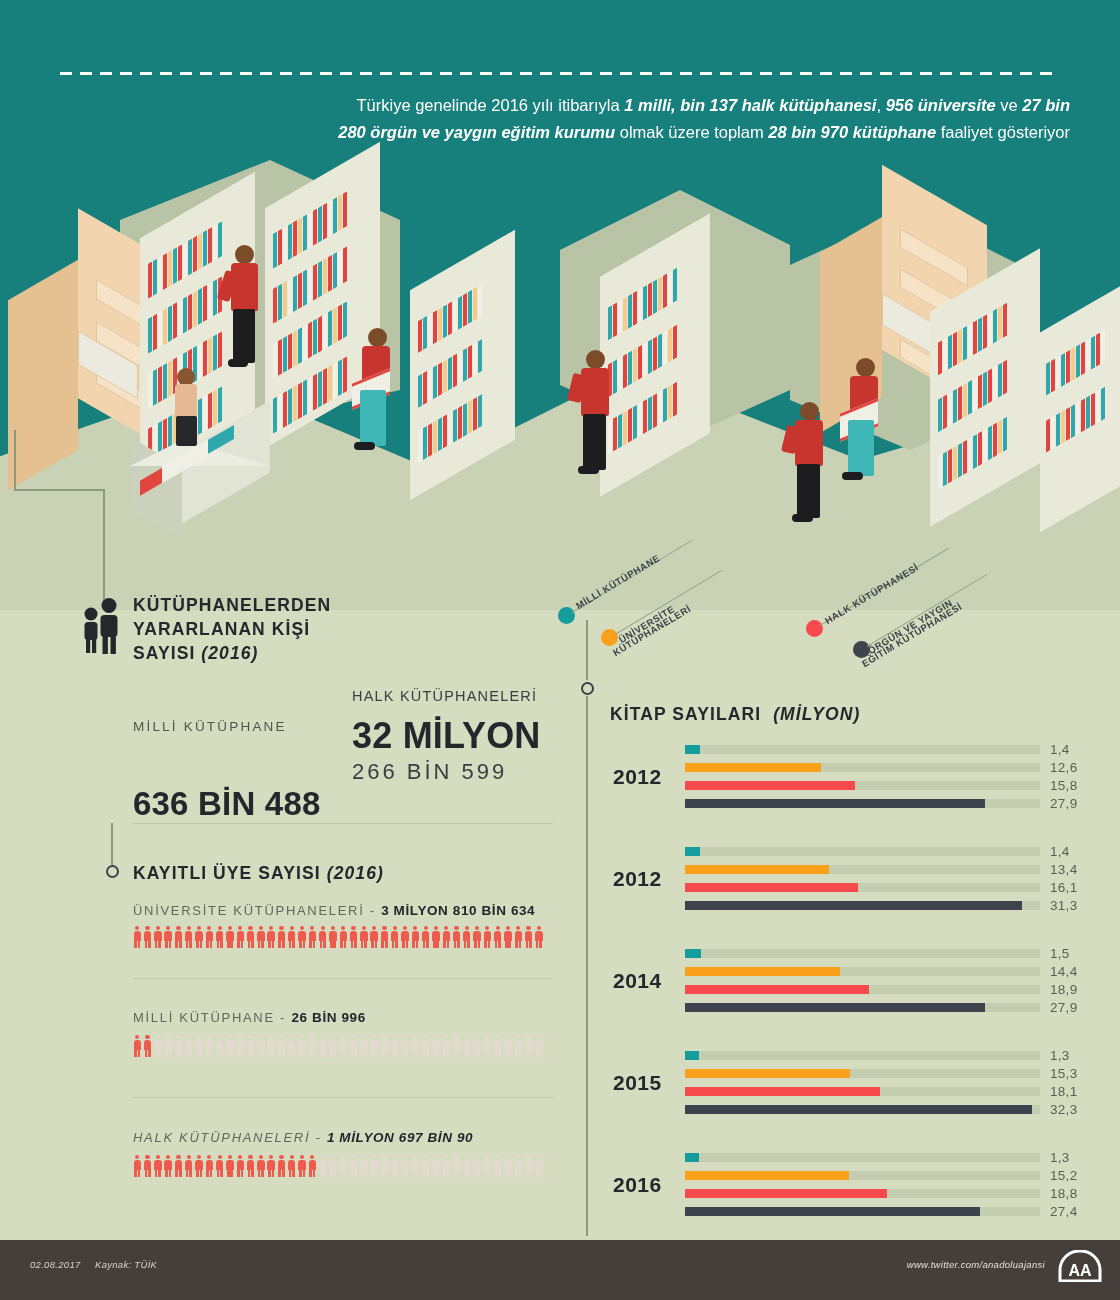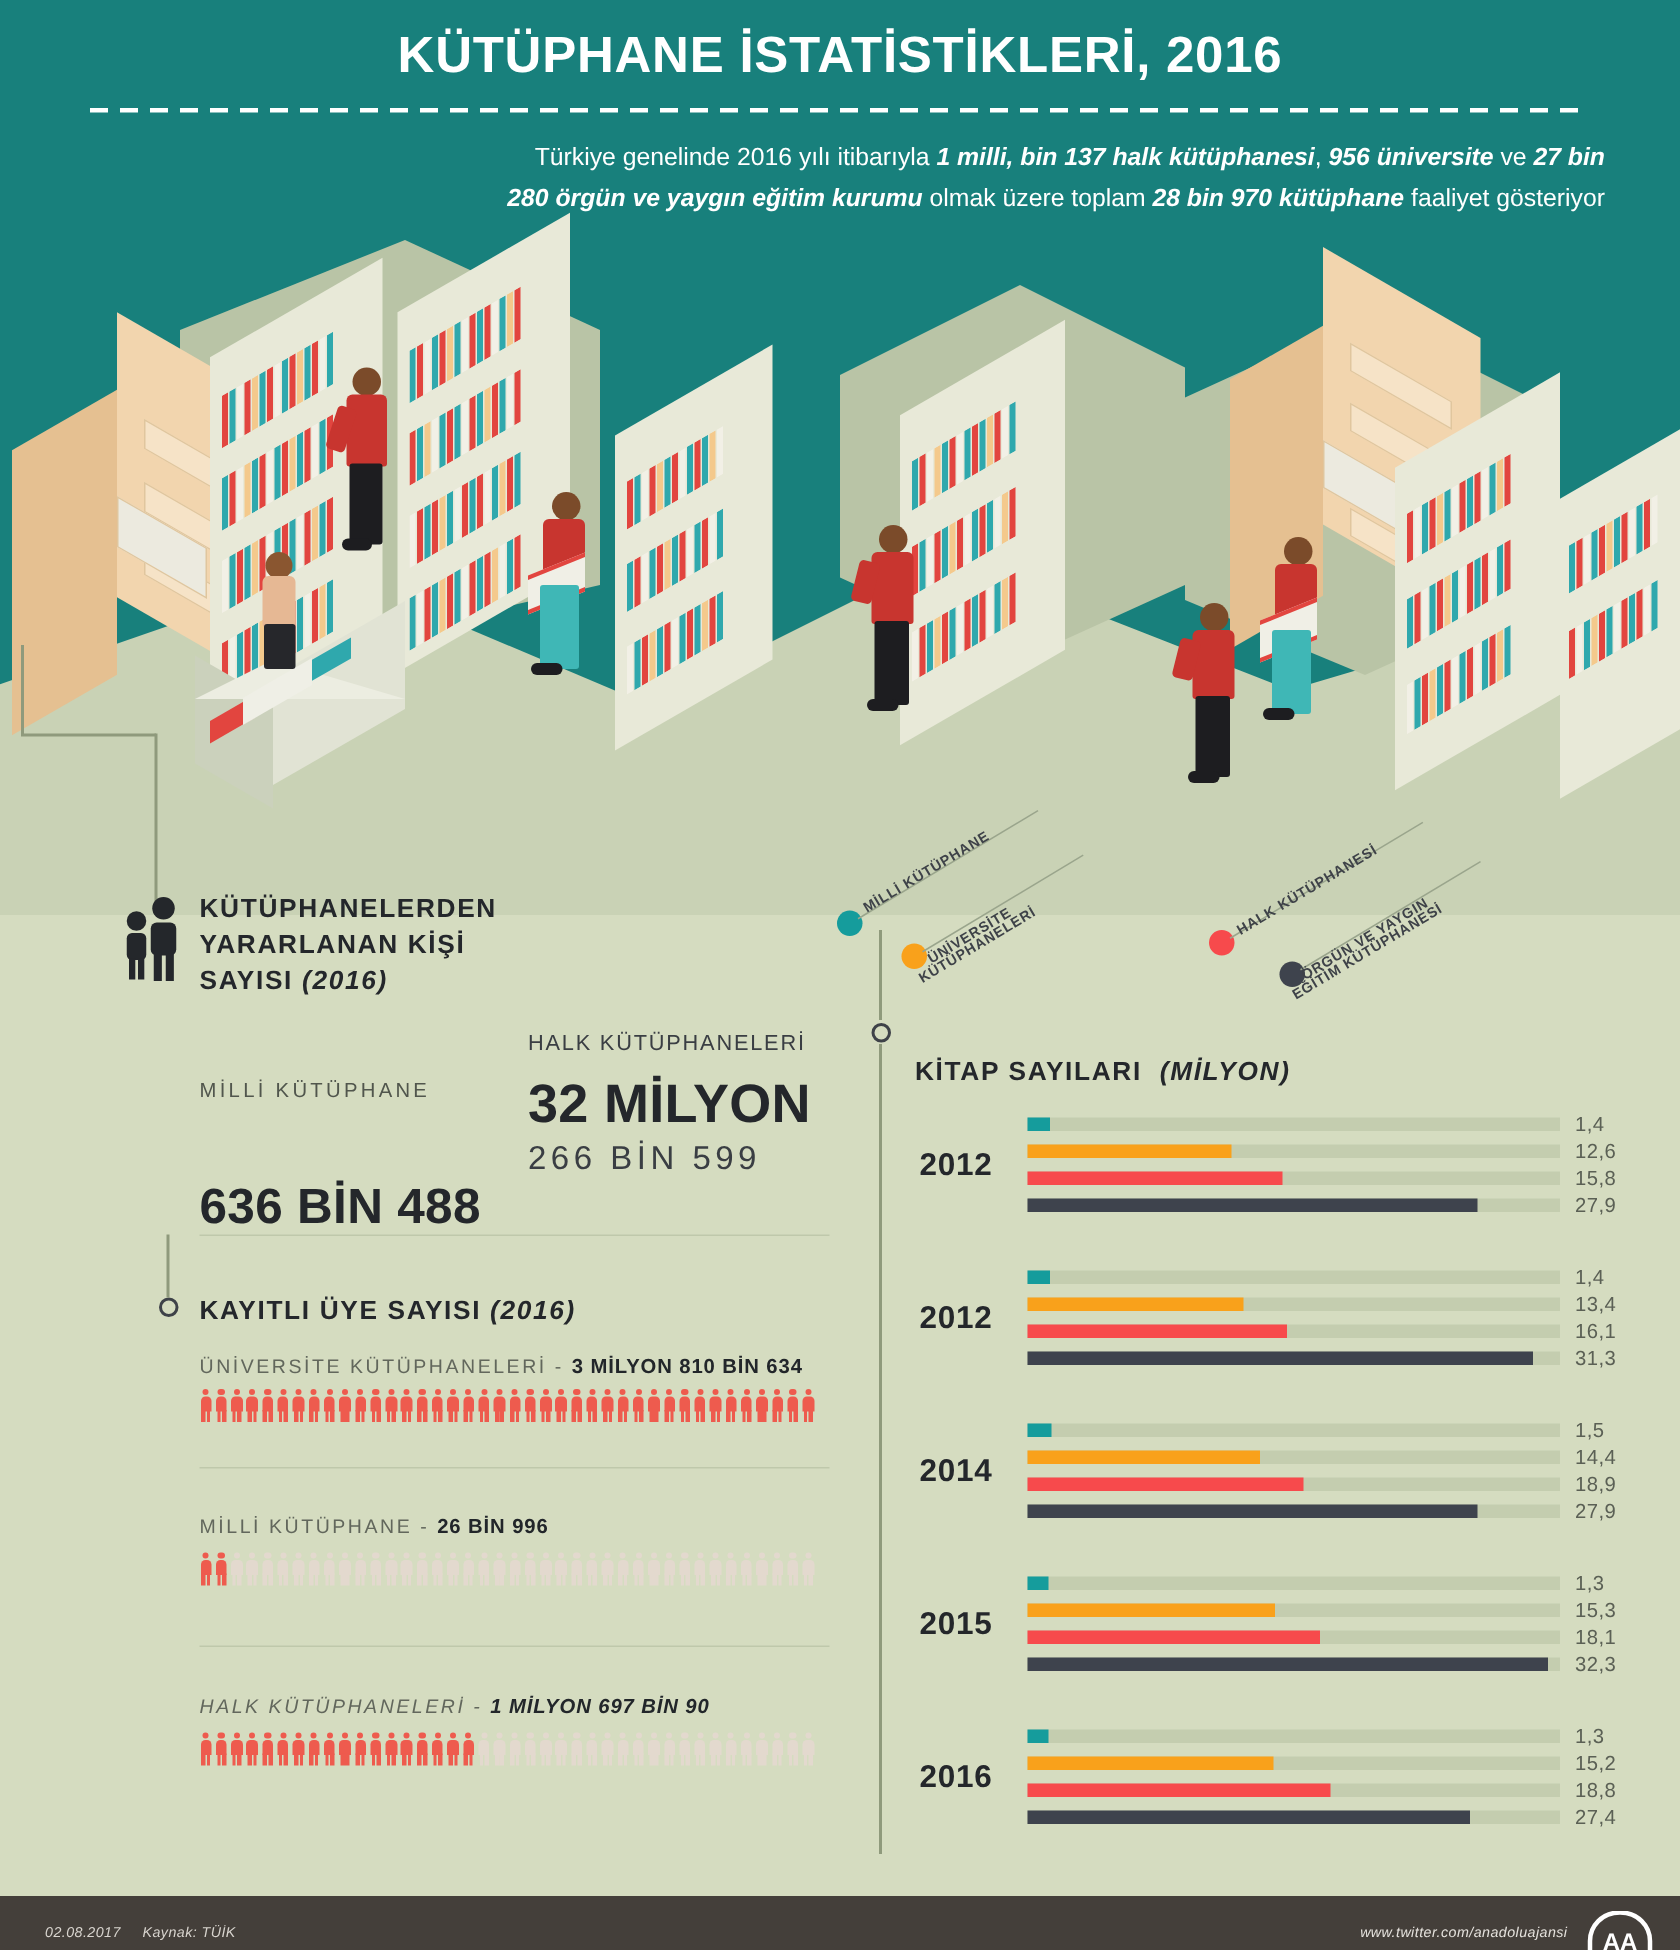--- a/index.html
+++ b/index.html
@@ -124,33 +124,32 @@
   .track {
     position:absolute; left:110px; width:355px; height:9px; background:#C4CDAF;
   }
   .fill { position:absolute; left:0; top:0; height:9px; }
   .val {
     position:absolute; left:475px; font-size:13.5px; color:#5B6055; letter-spacing:0.3px;
   }
 
   
   #footer {
-    position:absolute; left:0; bottom:0; width:1120px; height:36px;
+    position:absolute; left:0; bottom:0; width:1120px; height:60px;
     background:#443F3A;
   }
   #f-date { position:absolute; left:30px; top:19px; font-size:9.5px; color:#D8D4CE; font-style:italic; letter-spacing:0.3px;}
   #f-src  { position:absolute; left:95px; top:19px; font-size:9.5px; color:#D8D4CE; font-style:italic; letter-spacing:0.3px;}
   #f-tw   { position:absolute; right:75px; top:19px; font-size:9.5px; color:#E5E2DD; font-style:italic; letter-spacing:0.3px;}
   #aa-logo { position:absolute; right:18px; top:10px; width:44px; height:32px; }
 </style>
 </head>
 <body>
 
 <div id="header">
-  <div id="title">KÜTÜPHANE İSTATİSTİKLERİ, 2016</div>
   <div id="dashline"></div>
   <div id="intro">
     <span>Türkiye genelinde 2016 yılı itibarıyla </span><b>1 milli, bin 137 halk kütüphanesi</b><span>,</span>
     <b>956 üniversite</b><span> ve </span><b>27 bin 280 örgün ve yaygın eğitim kurumu</b><span> olmak</span>
     <span>üzere toplam </span><b>28 bin 970 kütüphane</b><span> faaliyet gösteriyor</span>
   </div>
 </div>
 
 <div id="illo">
 

